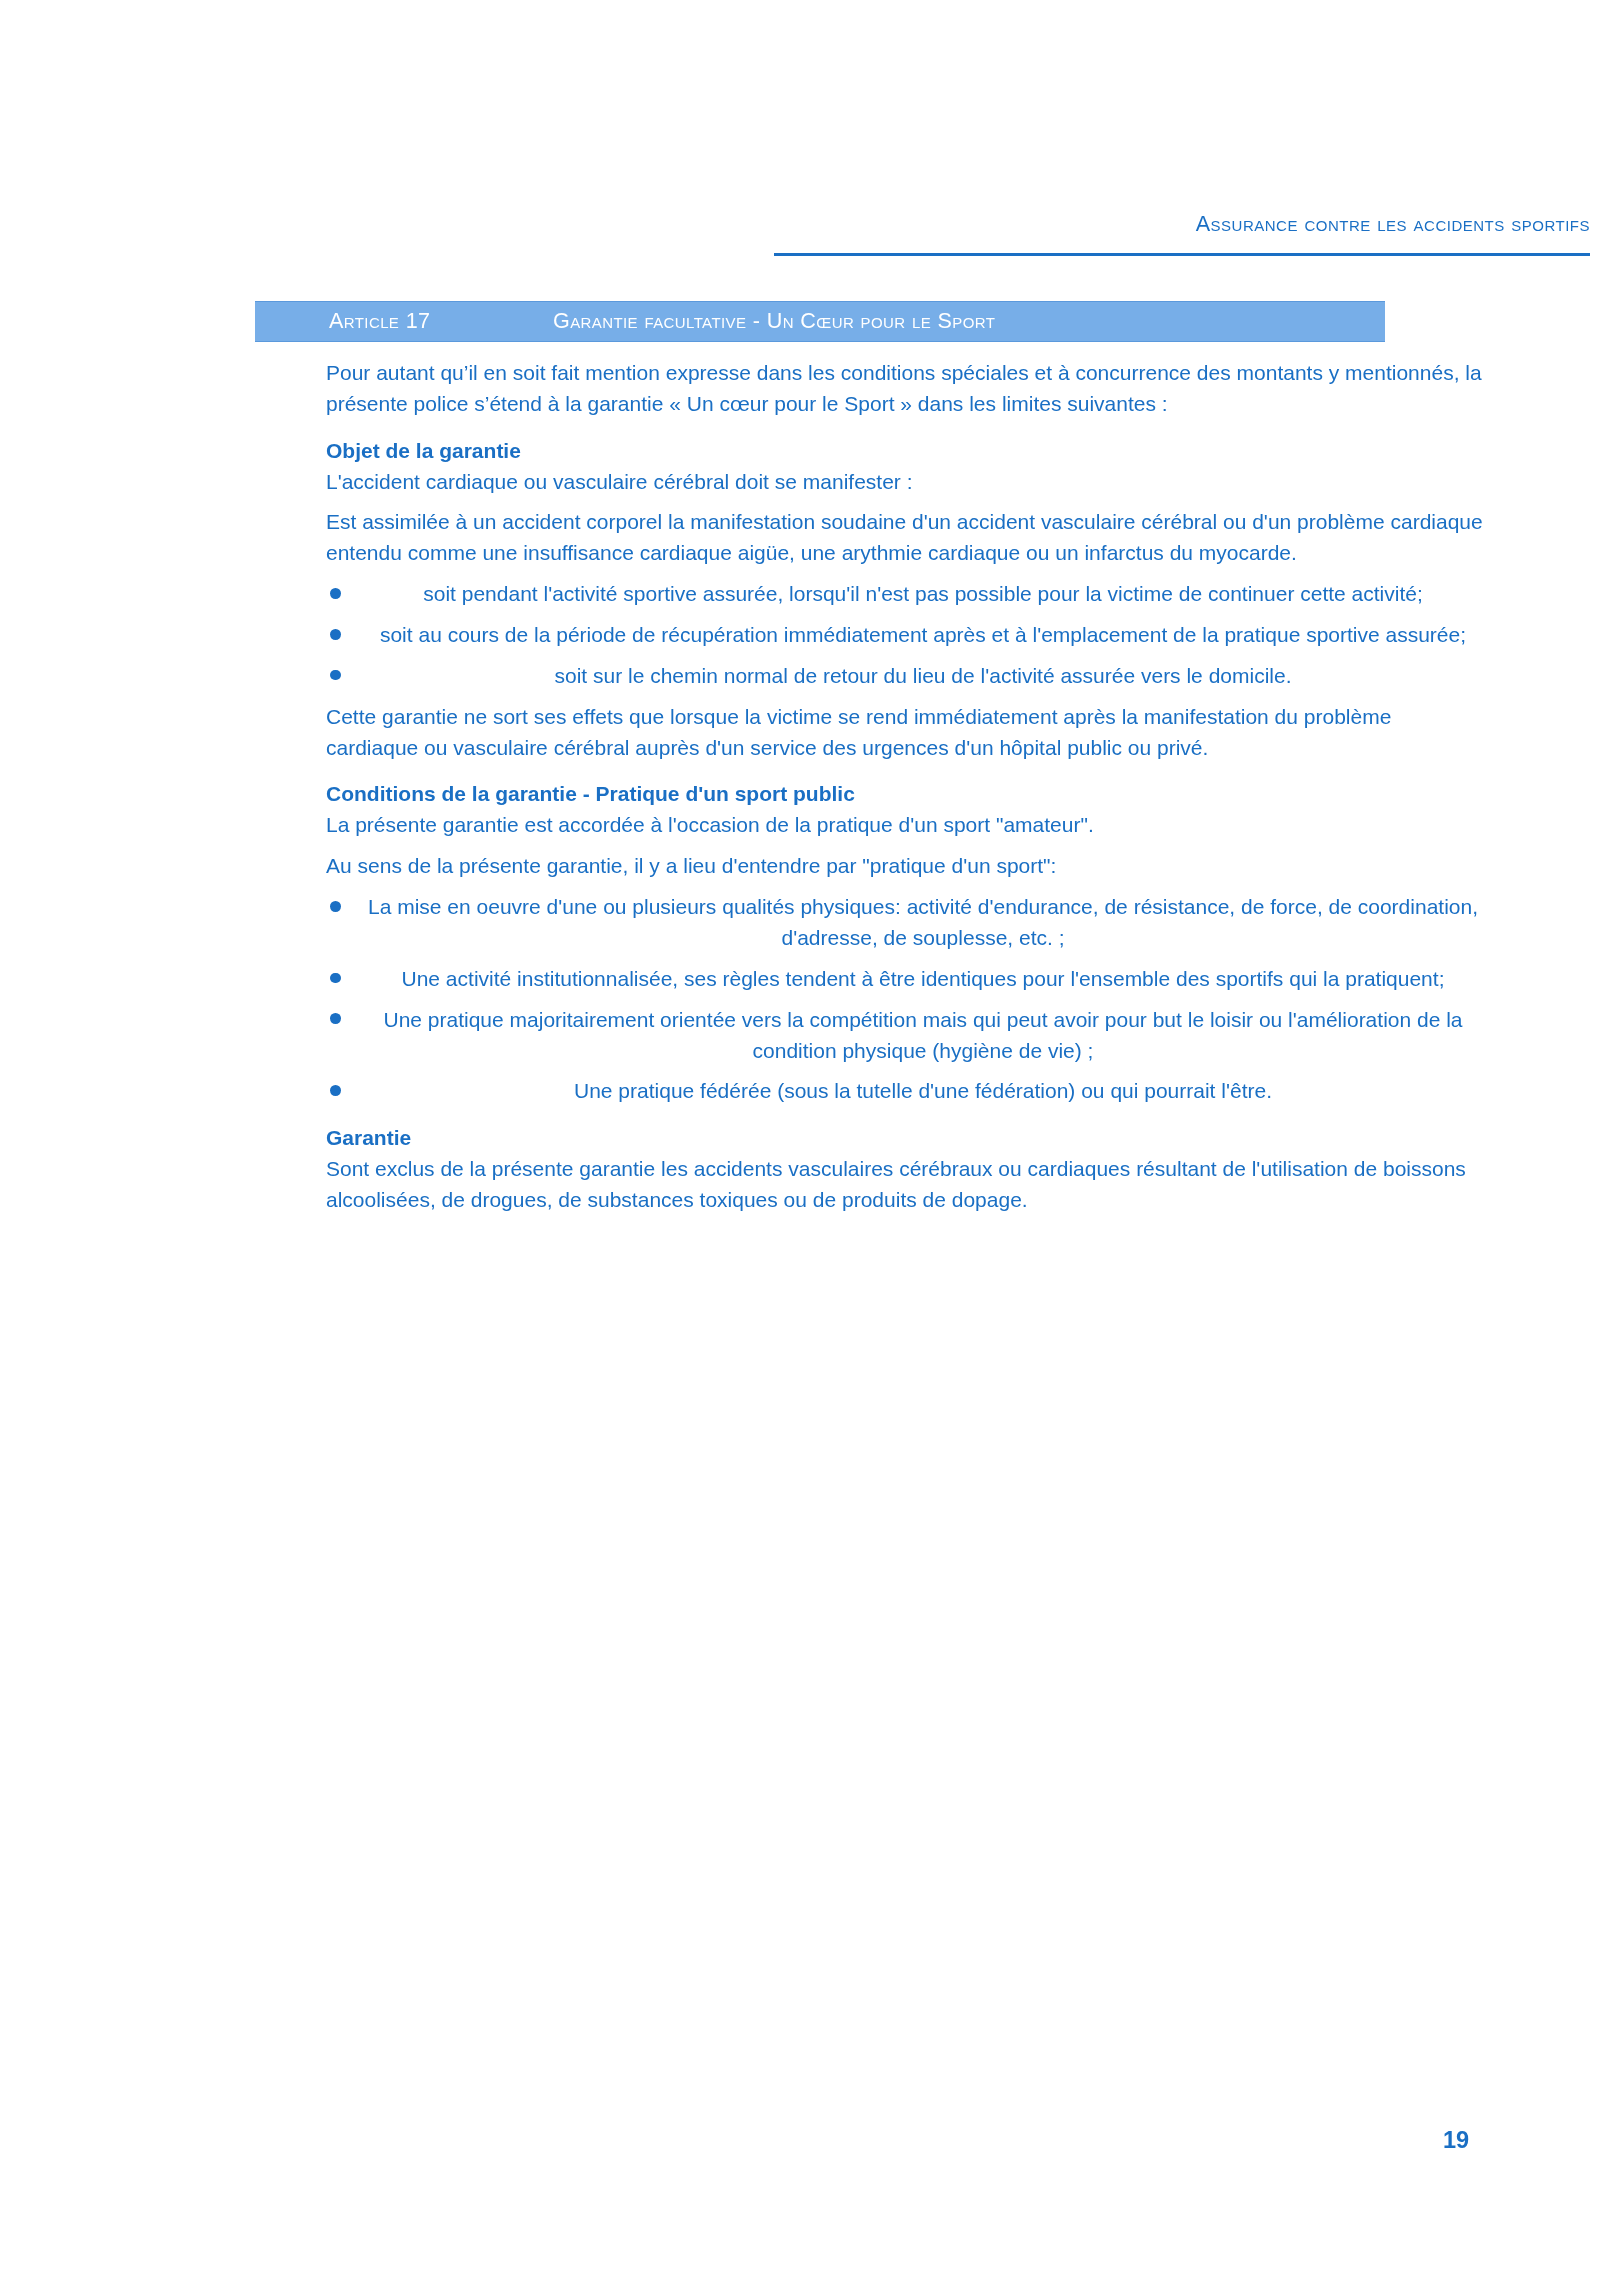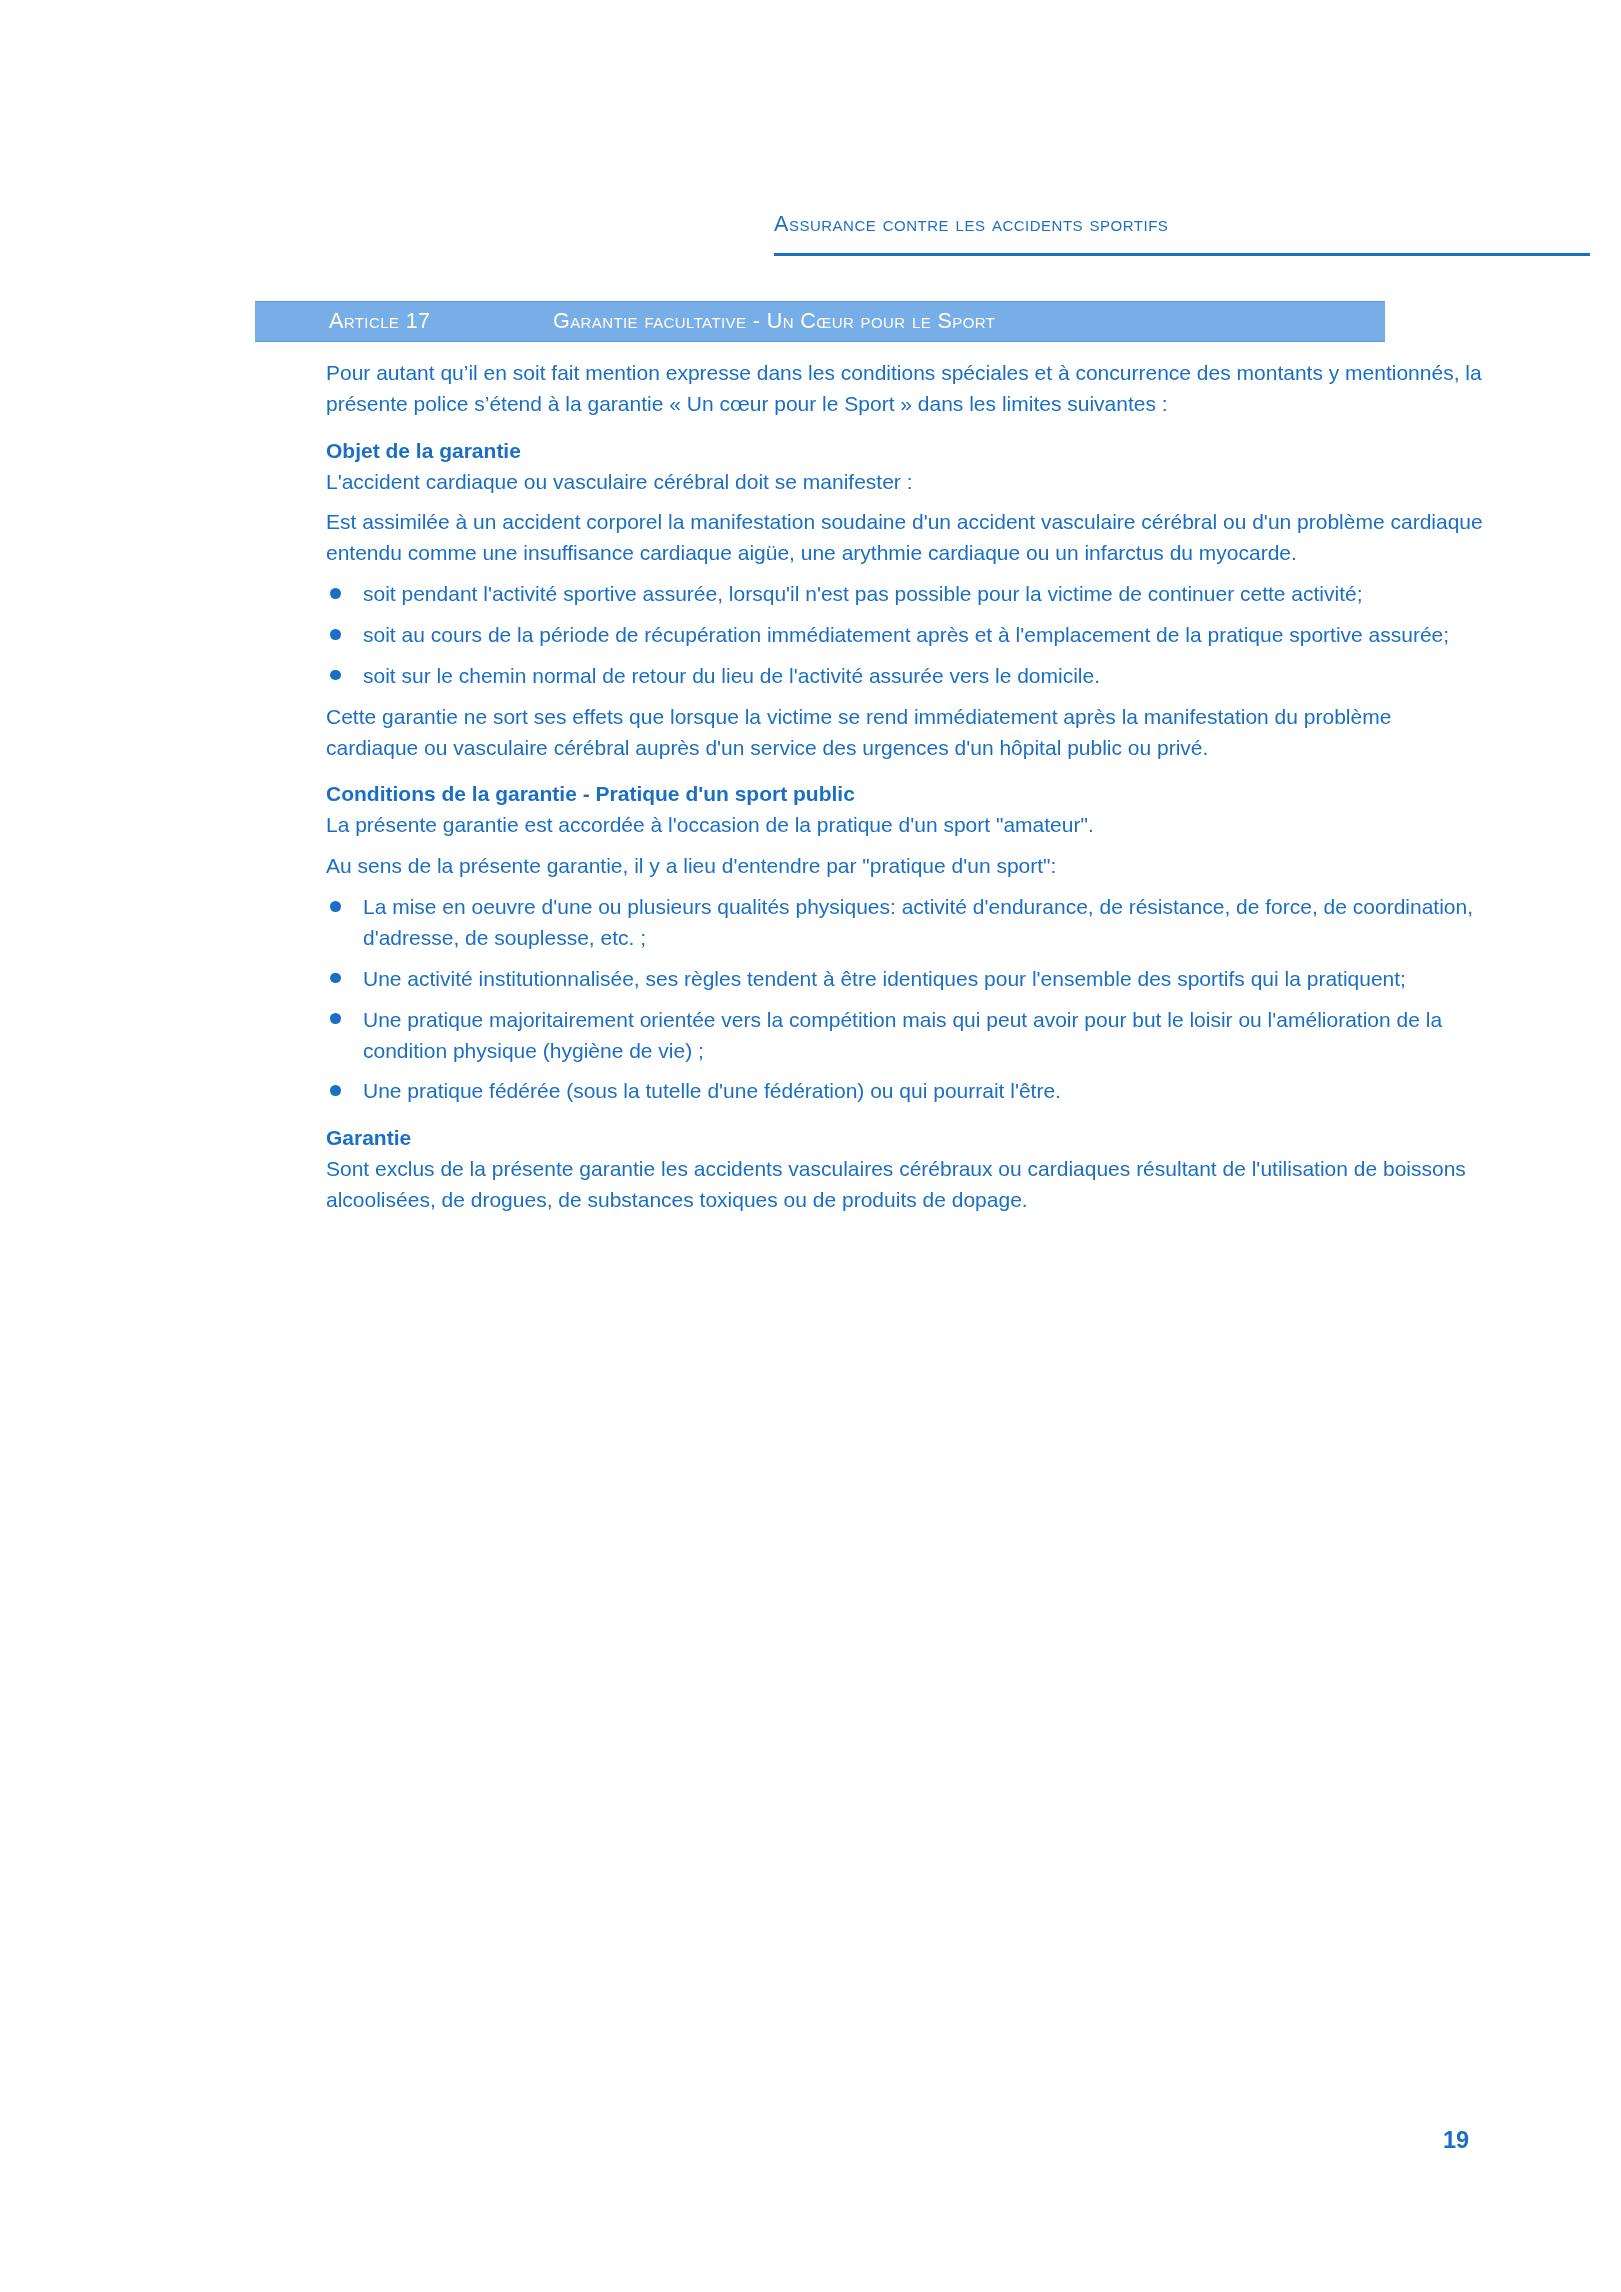--- a/index.html
+++ b/index.html
@@ -3,42 +3,42 @@
 <meta charset="utf-8">
 <style>
   html, body { margin: 0; padding: 0; }
   body {
     width: 1621px; height: 2293px; background: #ffffff; position: relative;
     font-family: "Liberation Sans", "DejaVu Sans", sans-serif;
     color: #1a6fc4; overflow: hidden;
   }
   .running-header {
     position: absolute; left: 774px; top: 211px; width: 816px;
-    font-size: 21.6px; letter-spacing: 0.5px; color: #1a6fc4;
+    font-size: 21.6px; letter-spacing: 0.5px; color: #1a6fc4; text-align: right;
   }
   .running-header .sc { font-variant: small-caps; }
   .header-rule {
     position: absolute; left: 774px; top: 253px; width: 816px; height: 2.9px; background: #1a6fc4;
   }
   .article-bar {
     position: absolute; left: 255px; top: 301px; width: 1130px; height: 39px;
     background: #77aee8; border-top: 1px solid #5b99dc; border-bottom: 1px solid #5b99dc;
     color: #ffffff; font-size: 21.6px; font-variant: small-caps; letter-spacing: 0.4px;
   }
   .article-bar .num { position: absolute; left: 74px; top: 5.9px; }
   .article-bar .title { position: absolute; left: 298px; top: 5.9px; }
   .content {
     position: absolute; left: 326px; top: 357px; width: 1157px;
     font-size: 21px; line-height: 31px; color: #1a6fc4;
   }
   .content p { margin: 0 0 9.8px 0; }
   .content h3 { margin: 15.7px 0 0 0; font-size: 21px; font-weight: bold; line-height: 31px; }
   .content h3 + p { margin-top: 0; }
   ul.bullets { list-style: none; margin: 0 0 7.8px 0; padding: 0; }
-  ul.bullets li { position: relative; padding-left: 37px; margin-bottom: 9.8px; }
+  ul.bullets li { position: relative; padding-left: 37px; margin-bottom: 9.8px; text-align: center; }
   ul.bullets li .dot {
     position: absolute; left: 3.9px; top: 9.8px; width: 10.8px; height: 10.8px; border-radius: 50%; background: #1a6fc4;
   }
   .page-number {
     position: absolute; left: 1443px; top: 2127px; font-size: 23.5px; font-weight: bold; color: #1a6fc4;
   }
 </style>
 </head>
 <body>
 

